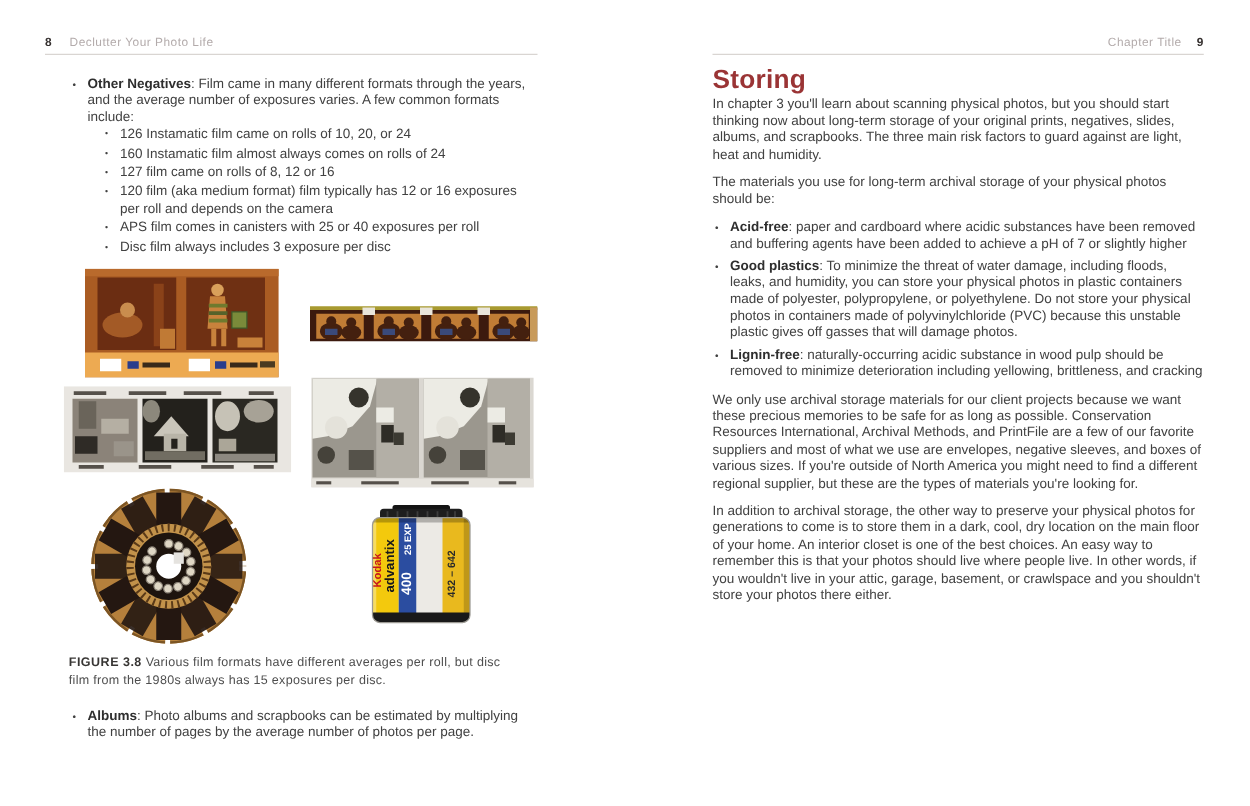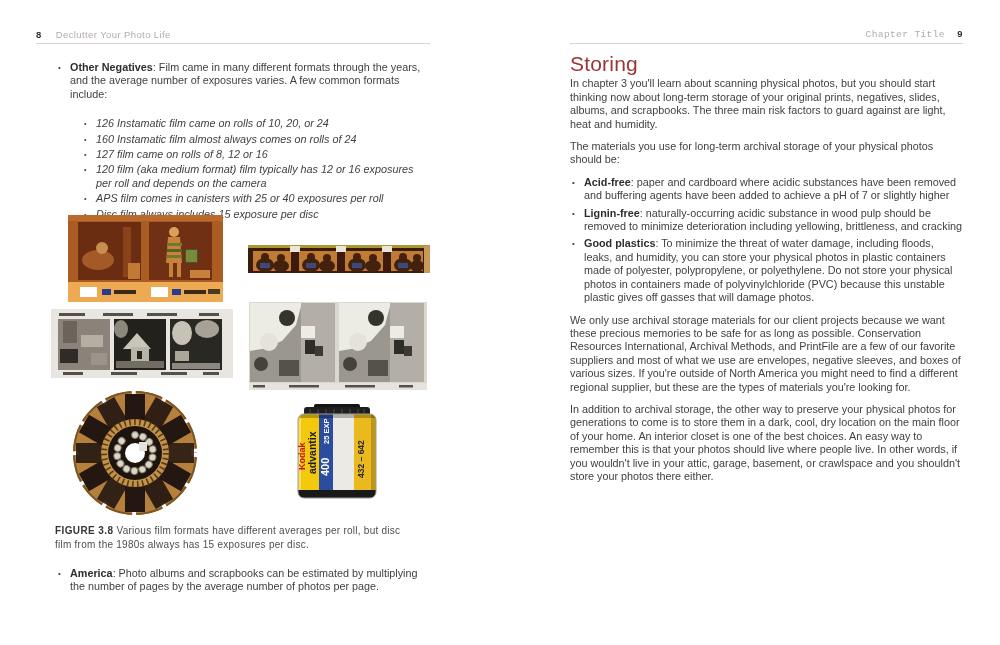--- a/index.html
+++ b/index.html
@@ -8,44 +8,44 @@
   .spread { position:relative; width:1000px; height:645px; background:#ffffff; overflow:hidden; }
 
   .page { position:absolute; top:0; height:558px; }
   .page-left  { left:36px;  width:394px; }
   .page-right { left:570px; width:393px; }
 
   .pg-header { position:absolute; top:29px; left:0; right:0; font-size:9.5px; letter-spacing:.4px; }
   .pg-header .running { color:#b3abab; }
   .pg-header .pagenum { color:#35302f; font-weight:bold; }
   .page-left  .pg-header .running { margin-left:14px; }
-  .page-right .pg-header { text-align:right;font-family:Liberation Mono, monospace; }
+  .page-right .pg-header { text-align:right; }
   .page-right .pg-header .pagenum { margin-left:12px; }
   .pg-rule { position:absolute; top:43px; left:0; right:0; height:1px; background:#d9d5d2; }
 
   
   .body-copy { font-size:10.8px; line-height:13.4px; color:#414141; }
   .body-copy b, .body-copy strong { color:#2e2e2e;text-align:right; }
 
   .left-bullets { position:absolute; top:61px; left:20px; width:372px; }
   ul.blist { list-style:none; }
   ul.blist > li { position:relative; padding-left:14px; margin-bottom:3px; }
   ul.blist > li::before { content:"•"; position:absolute; left:2px; top:0; font-size:8px; line-height:13.4px; color:#414141; }
-  ul.sublist { list-style:none; margin-top:16px;font-style:italic; }
+  ul.sublist { list-style:none; margin-top:0; }
   ul.sublist > li { position:relative; padding-left:13px; margin-left:13px; margin-bottom:2px; }
   ul.sublist > li::before { content:"•"; position:absolute; left:1px; top:0; font-size:7px; line-height:13.4px; color:#414141; }
 
   .figure-caption { position:absolute; top:524px; left:19px; width:360px; font-size:10px; line-height:13.5px; color:#4e4e4e; letter-spacing:.25px; }
   .figure-caption strong { color:#383634; letter-spacing:.4px; }
 
   .albums-block { position:absolute; top:567px; left:20px; width:372px; }
 
   
   .right-content { position:absolute; top:57px; left:0; width:393px; }
-  .section-heading { font-size:21px; font-weight:normal; letter-spacing:.2px; margin-bottom:7px; }
+  .section-heading { font-size:21px; font-weight:bold; letter-spacing:.2px; margin-bottom:7px; }
   .right-content p { margin-bottom:9px; }
   .right-content ul.blist { margin-bottom:9px; }
   .right-content ul.blist > li { margin-bottom:4px; }
 
   
   .fig { position:absolute; }
   .fig svg { display:block; }
 </style>
 </head>
 <body>
@@ -62,21 +62,21 @@
     <div class="left-bullets body-copy">
       <ul class="blist">
         <li>
           <strong>Other Negatives</strong><span>: Film came in many different formats through the years, and the average number of exposures varies. A few common formats include:</span>
           <ul class="sublist">
             <li>126 Instamatic film came on rolls of 10, 20, or 24</li>
             <li>160 Instamatic film almost always comes on rolls of 24</li>
             <li>127 film came on rolls of 8, 12 or 16</li>
             <li>120 film (aka medium format) film typically has 12 or 16 exposures per roll and depends on the camera</li>
             <li>APS film comes in canisters with 25 or 40 exposures per roll</li>
-            <li>Disc film always includes 15 exposure per disc</li>
+            <li>Disc film always includes 3 exposure per disc</li>
           </ul>
         </li>
       </ul>
     </div>
 
     <div class="fig" style="left:32px; top:215px;">
       <svg width="155" height="87" viewBox="0 0 155 87">
         <rect x="0" y="0" width="155" height="87" fill="#aa5c23"></rect>
         <rect x="0" y="0" width="155" height="6" fill="#b96a2c"></rect>
         <rect x="10" y="7" width="63" height="58" fill="#6b2d12"></rect>
@@ -302,21 +302,21 @@
     </div>
 
     <p class="figure-caption">
       <strong>FIGURE 3.8</strong>
       <span>Various film formats have different averages per roll, but disc film from the 1980s always has 15 exposures per disc.</span>
     </p>
 
     <div class="albums-block body-copy">
       <ul class="blist">
         <li>
-          <strong>America</strong><span>: Photo albums and scrapbooks can be estimated by multiplying the number of pages by the average number of photos per page.</span>
+          <strong>Albums</strong><span>: Photo albums and scrapbooks can be estimated by multiplying the number of pages by the average number of photos per page.</span>
         </li>
       </ul>
     </div>
   </section>
 
   <section class="page page-right">
 
     <div class="pg-header">
       <span class="running">Chapter Title</span><span class="pagenum">9</span>
     </div>
@@ -327,25 +327,25 @@
 
       <p>In chapter 3 you'll learn about scanning physical photos, but you should start thinking now about long-term storage of your original prints, negatives, slides, albums, and scrapbooks. The three main risk factors to guard against are light, heat and humidity.</p>
 
       <p>The materials you use for long-term archival storage of your physical photos should be:</p>
 
       <ul class="blist">
         <li>
           <strong>Acid-free</strong><span>: paper and cardboard where acidic substances have been removed and buffering agents have been added to achieve a pH of 7 or slightly higher</span>
         </li>
         <li>
+          <strong>Good plastics</strong><span>: To minimize the threat of water damage, including floods, leaks, and humidity, you can store your physical photos in plastic containers made of polyester, polypropylene, or polyethylene. Do not store your physical photos in containers made of polyvinylchloride (PVC) because this unstable plastic gives off gasses that will damage photos.</span>
+        </li>
+        <li>
           <strong>Lignin-free</strong><span>: naturally-occurring acidic substance in wood pulp should be removed to minimize deterioration including yellowing, brittleness, and cracking</span>
         </li>
-        <li>
-          <strong>Good plastics</strong><span>: To minimize the threat of water damage, including floods, leaks, and humidity, you can store your physical photos in plastic containers made of polyester, polypropylene, or polyethylene. Do not store your physical photos in containers made of polyvinylchloride (PVC) because this unstable plastic gives off gasses that will damage photos.</span>
-        </li>
       </ul>
 
       <p>We only use archival storage materials for our client projects because we want these precious memories to be safe for as long as possible. Conservation Resources International, Archival Methods, and PrintFile are a few of our favorite suppliers and most of what we use are envelopes, negative sleeves, and boxes of various sizes. If you're outside of North America you might need to find a different regional supplier, but these are the types of materials you're looking for.</p>
 
       <p>In addition to archival storage, the other way to preserve your physical photos for generations to come is to store them in a dark, cool, dry location on the main floor of your home. An interior closet is one of the best choices. An easy way to remember this is that your photos should live where people live. In other words, if you wouldn't live in your attic, garage, basement, or crawlspace and you shouldn't store your photos there either.</p>
     </div>
   </section>
 
 </div>
 

